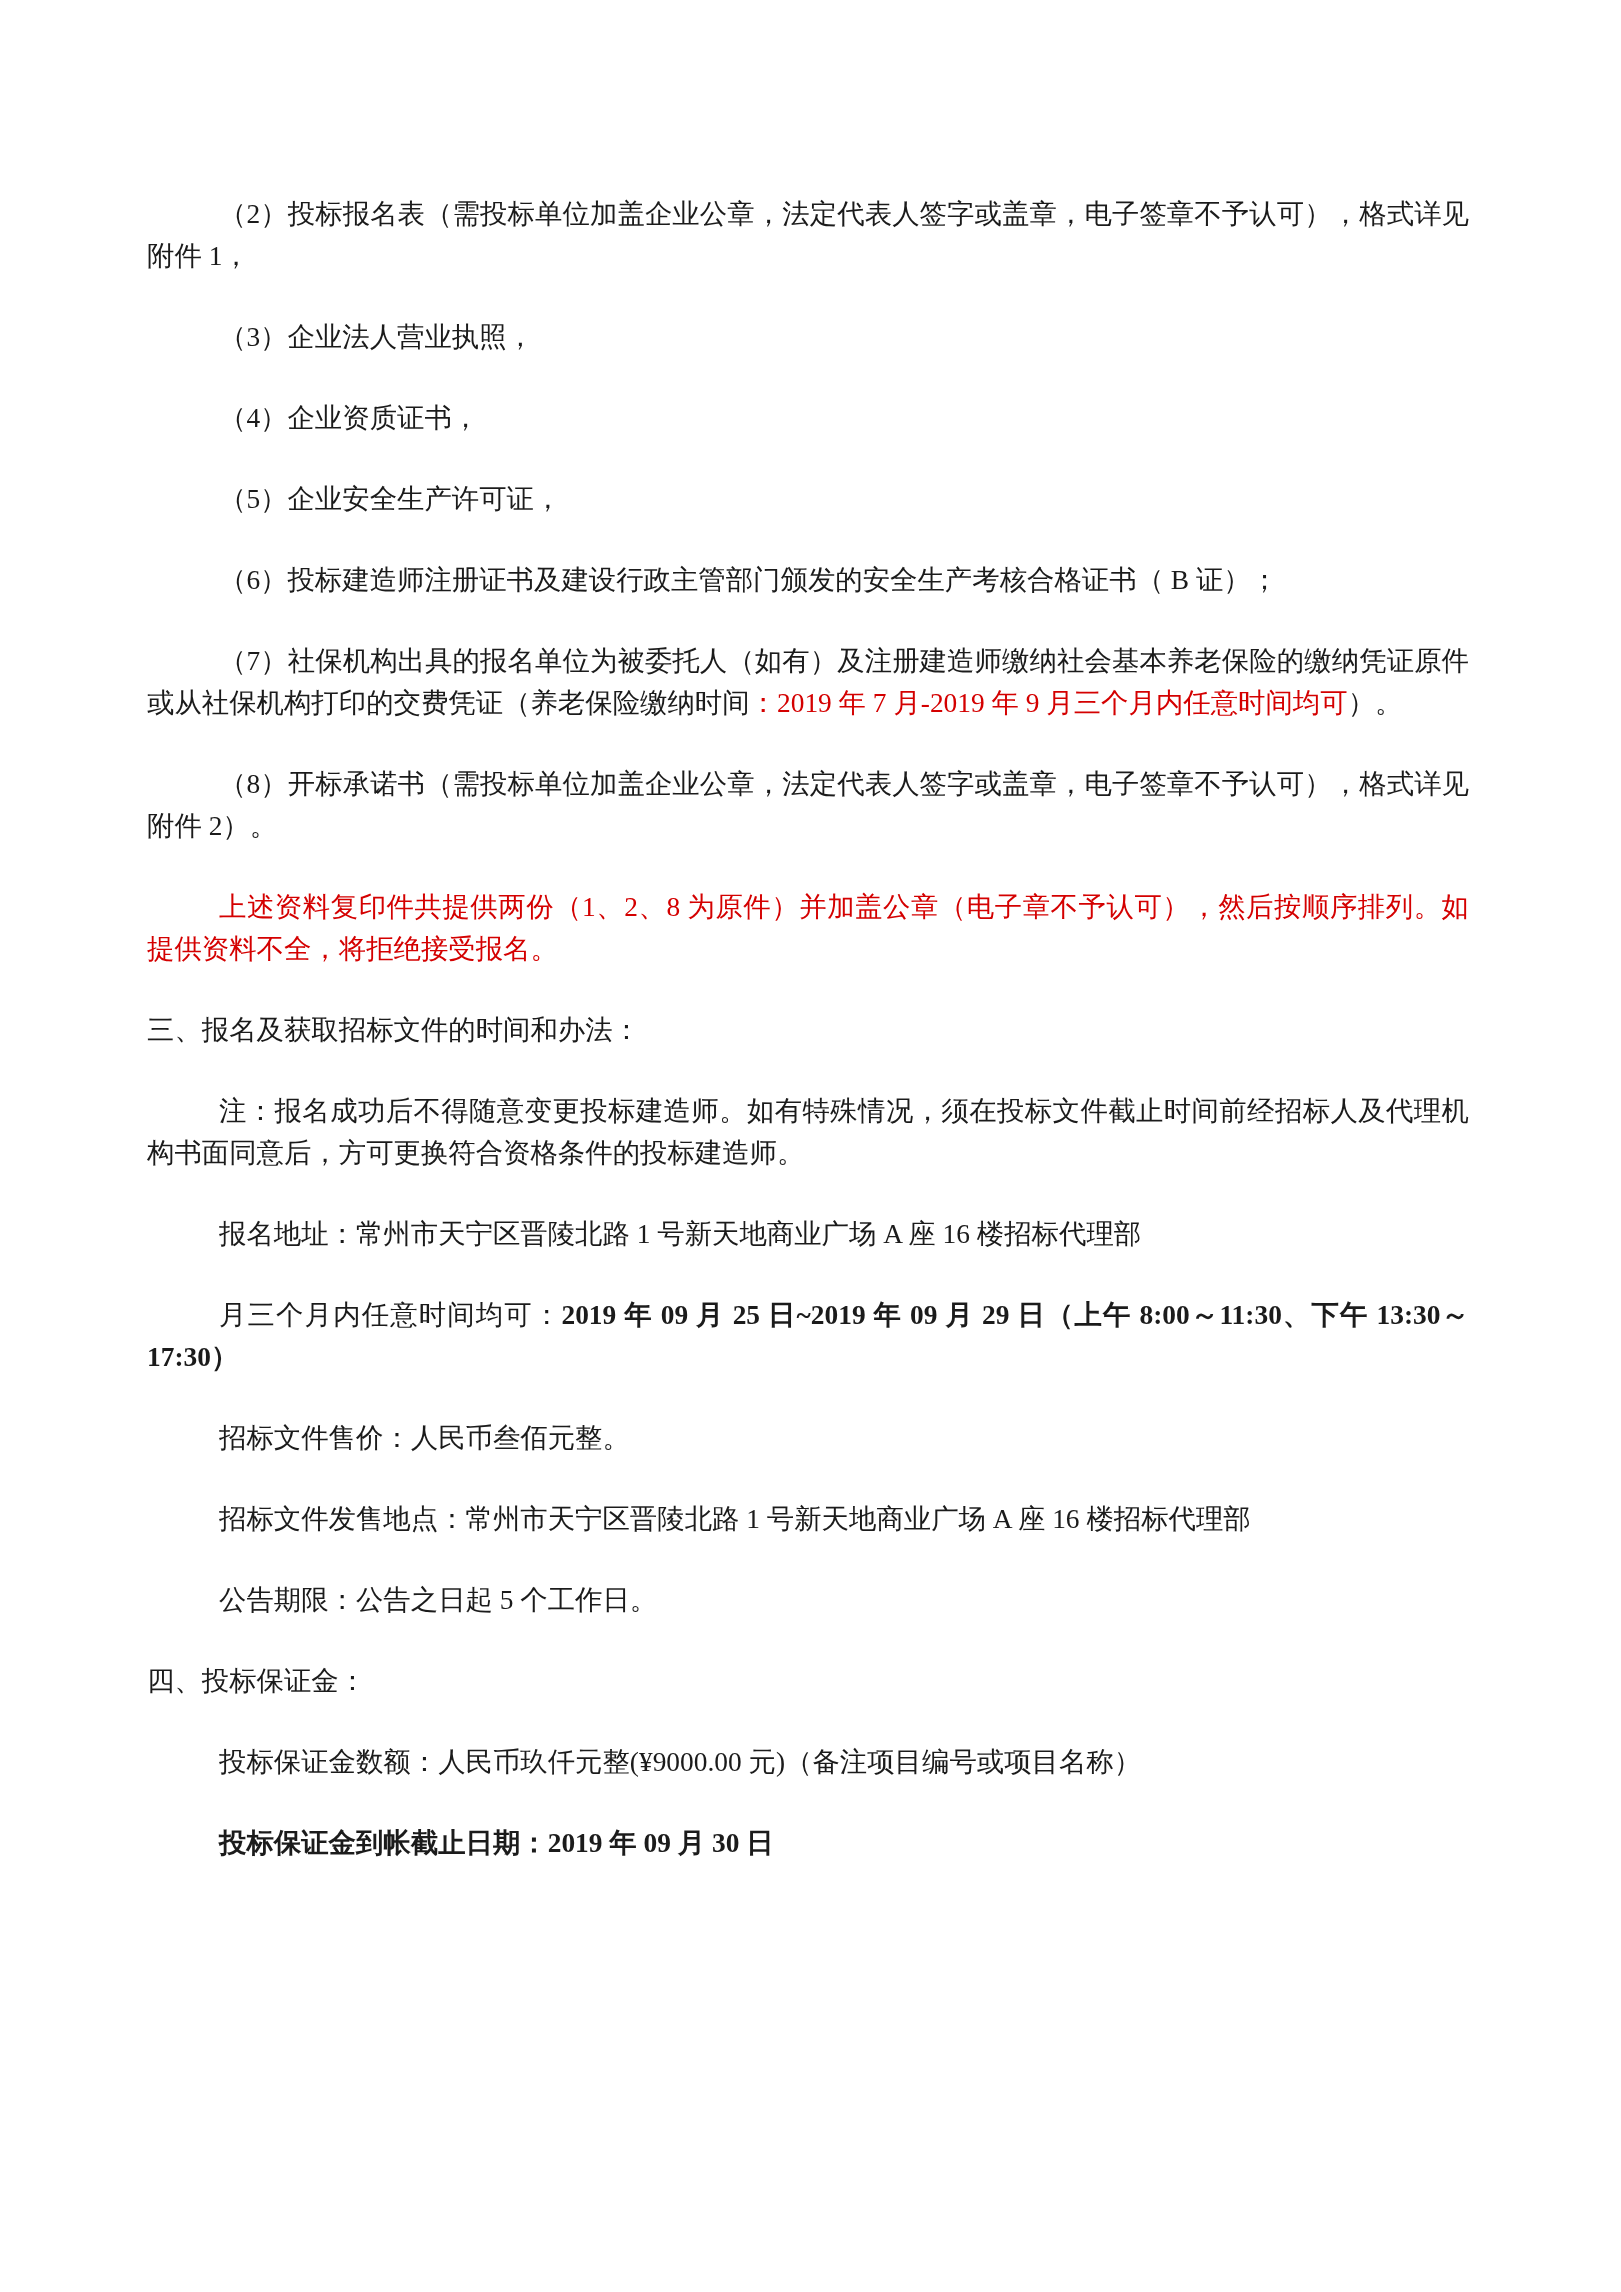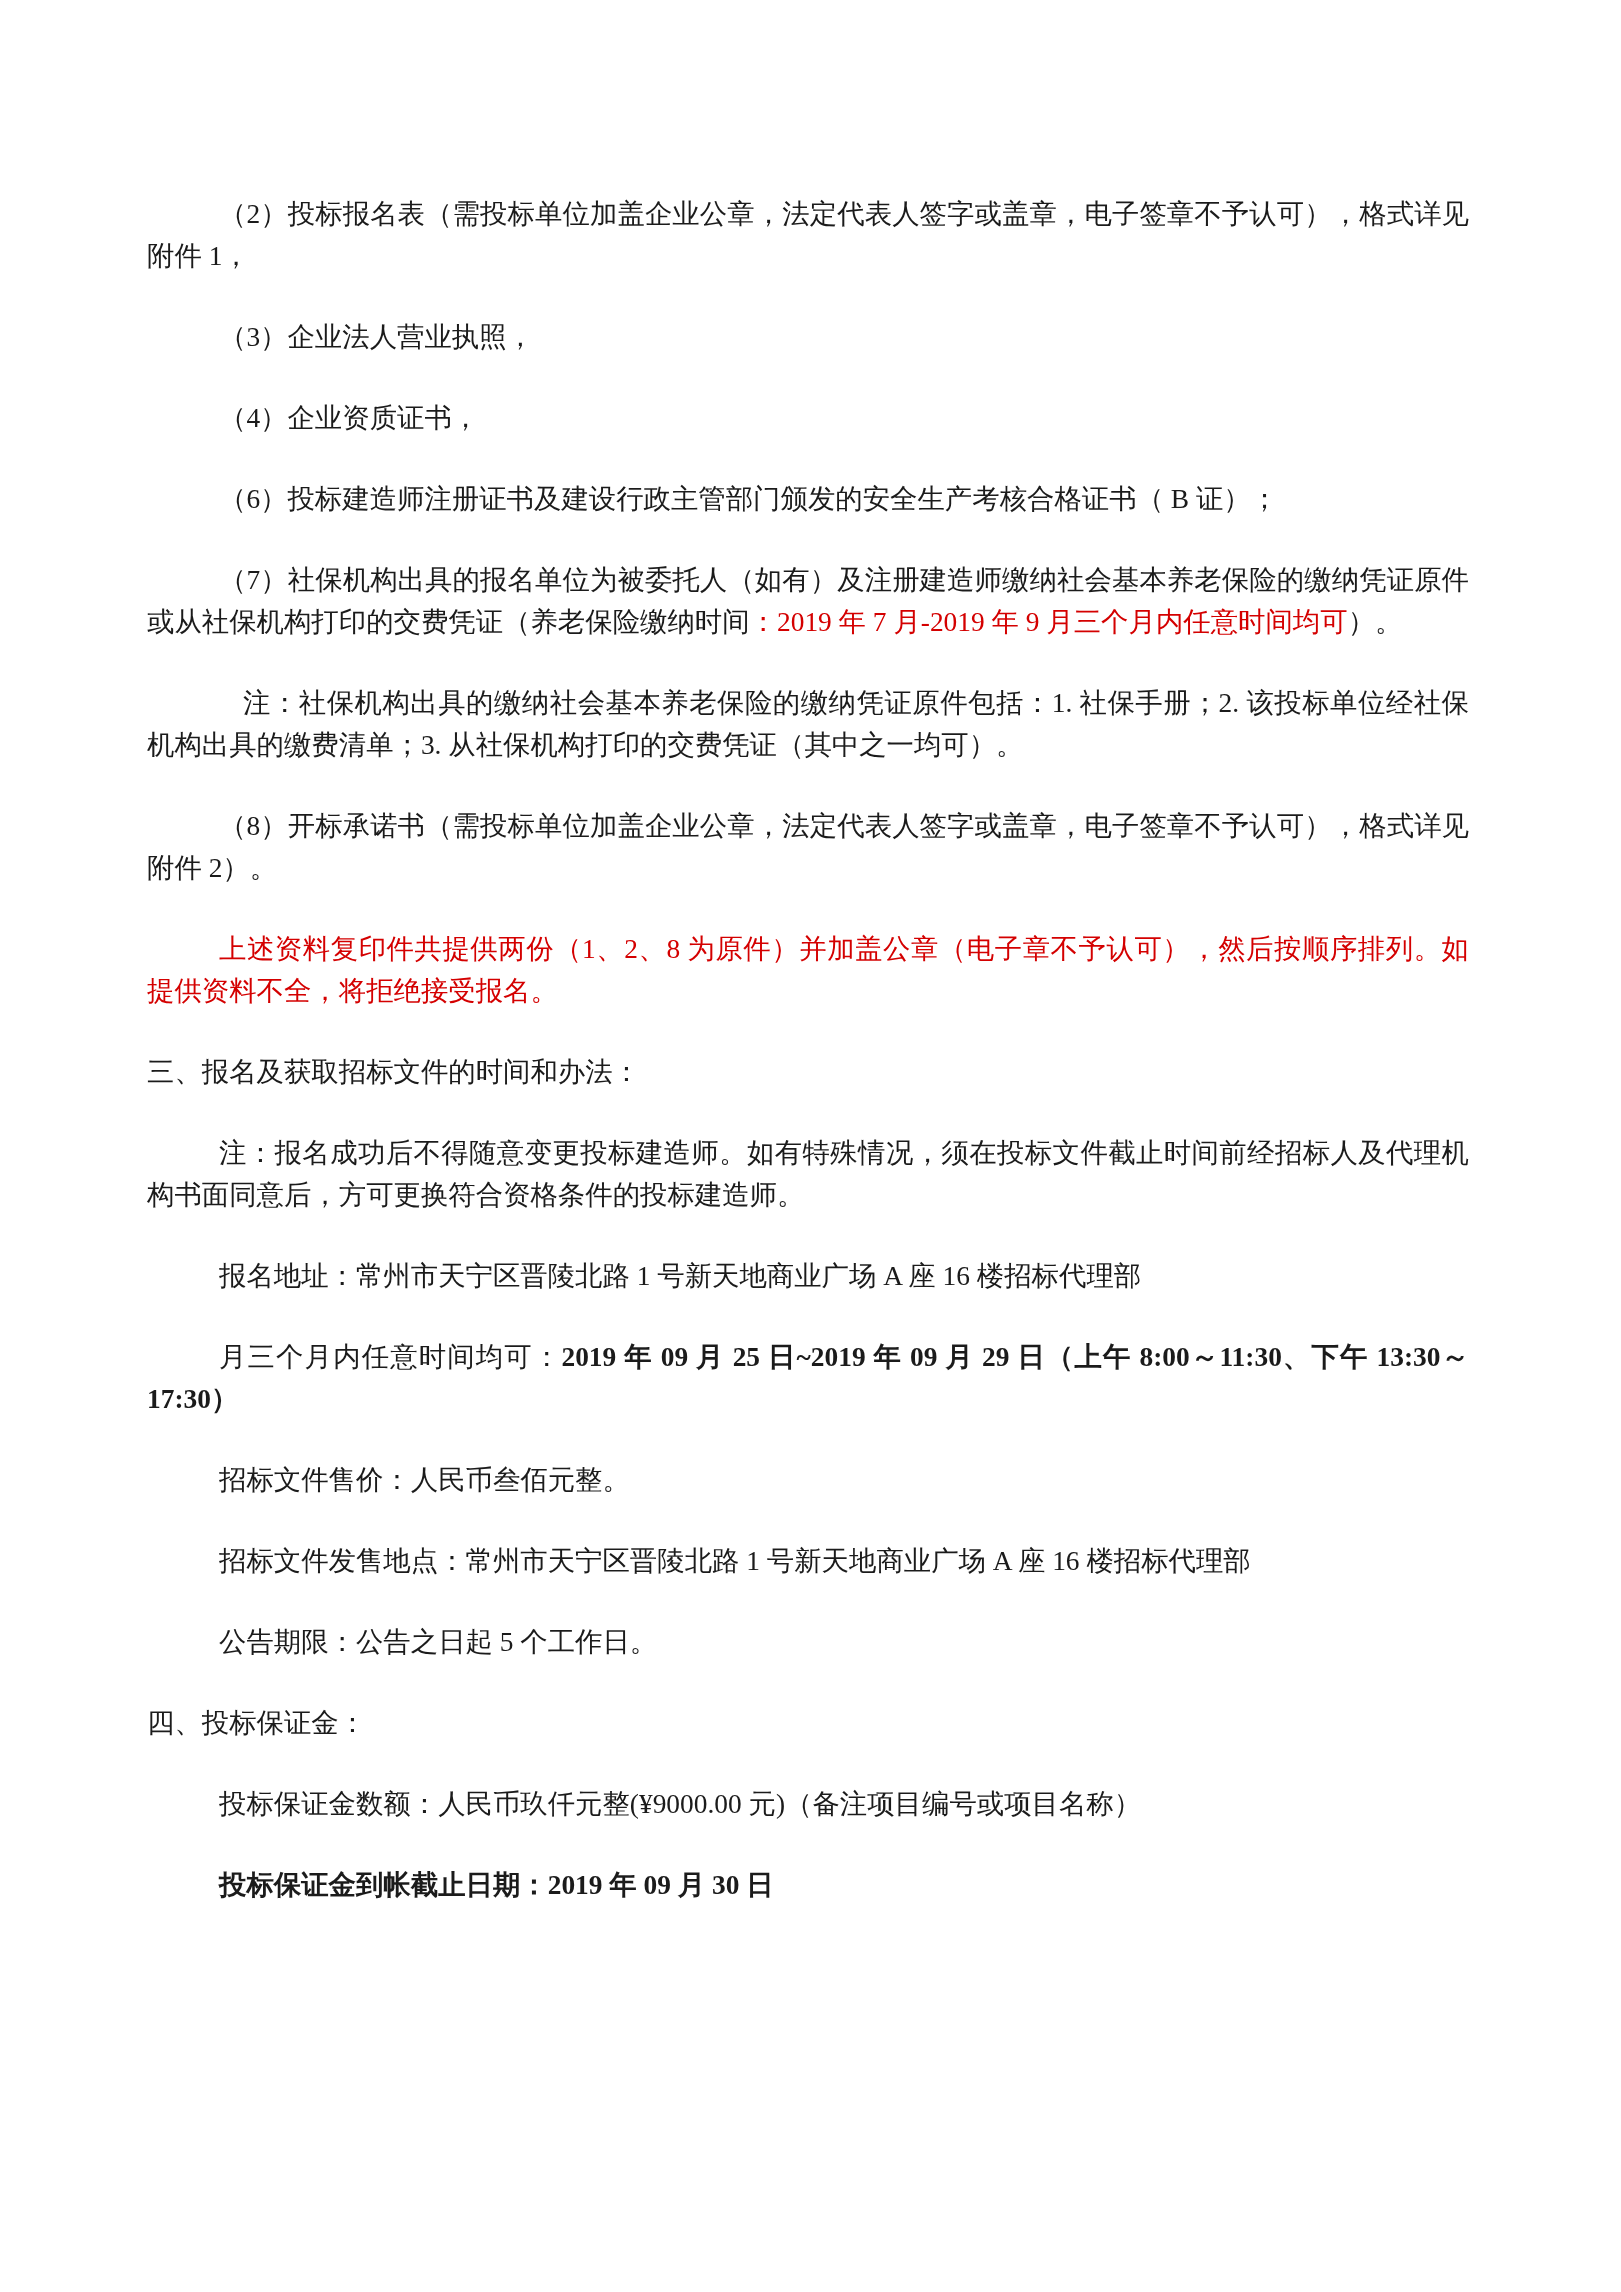--- a/index.html
+++ b/index.html
@@ -37,23 +37,23 @@
   .bold { font-weight: 700; }
 </style>
 </head>
 <body>
 
 <div class="page">
   <div class="doc" id="doc-body">
       <p class="para body"><span>（2）投标报名表（需投标单位加盖企业公章，法定代表人签字或盖章，电子签章不予认可），格式详见附件 1，</span></p>
       <p class="para body"><span>（3）企业法人营业执照，</span></p>
       <p class="para body"><span>（4）企业资质证书，</span></p>
+      <p class="para body"><span>（5）企业安全生产许可证，</span></p>
       <p class="para body"><span>（6）投标建造师注册证书及建设行政主管部门颁发的安全生产考核合格证书（ B 证）；</span></p>
       <p class="para body"><span>（7）社保机构出具的报名单位为被委托人（如有）及注册建造师缴纳社会基本养老保险的缴纳凭证原件或从社保机构打印的交费凭证（养老保险缴纳时间</span><span class="red">：2019 年 7 月-2019 年 9 月三个月内任意时间均可</span><span>）。</span></p>
-      <p class="para note"><span>注：社保机构出具的缴纳社会基本养老保险的缴纳凭证原件包括：1. 社保手册；2. 该投标单位经社保机构出具的缴费清单；3. 从社保机构打印的交费凭证（其中之一均可）。</span></p>
       <p class="para body"><span>（8）开标承诺书（需投标单位加盖企业公章，法定代表人签字或盖章，电子签章不予认可），格式详见附件 2）。</span></p>
       <p class="para body"><span class="red">上述资料复印件共提供两份（1、2、8 为原件）并加盖公章（电子章不予认可），然后按顺序排列。如提供资料不全，将拒绝接受报名。</span></p>
       <p class="para section"><span>三、报名及获取招标文件的时间和办法：</span></p>
       <p class="para body"><span>注：报名成功后不得随意变更投标建造师。如有特殊情况，须在投标文件截止时间前经招标人及代理机构书面同意后，方可更换符合资格条件的投标建造师。</span></p>
       <p class="para body"><span>报名地址：常州市天宁区晋陵北路 1 号新天地商业广场 A 座 16 楼招标代理部</span></p>
       <p class="para body"><span>月三个月内任意时间均可：</span><span class="bold">2019 年 09 月 25 日~2019 年 09 月 29 日（上午 8:00～11:30、下午 13:30～17:30）</span></p>
       <p class="para body"><span>招标文件售价：人民币叁佰元整。</span></p>
       <p class="para body"><span>招标文件发售地点：常州市天宁区晋陵北路 1 号新天地商业广场 A 座 16 楼招标代理部</span></p>
       <p class="para body"><span>公告期限：公告之日起 5 个工作日。</span></p>
       <p class="para section"><span>四、投标保证金：</span></p>

